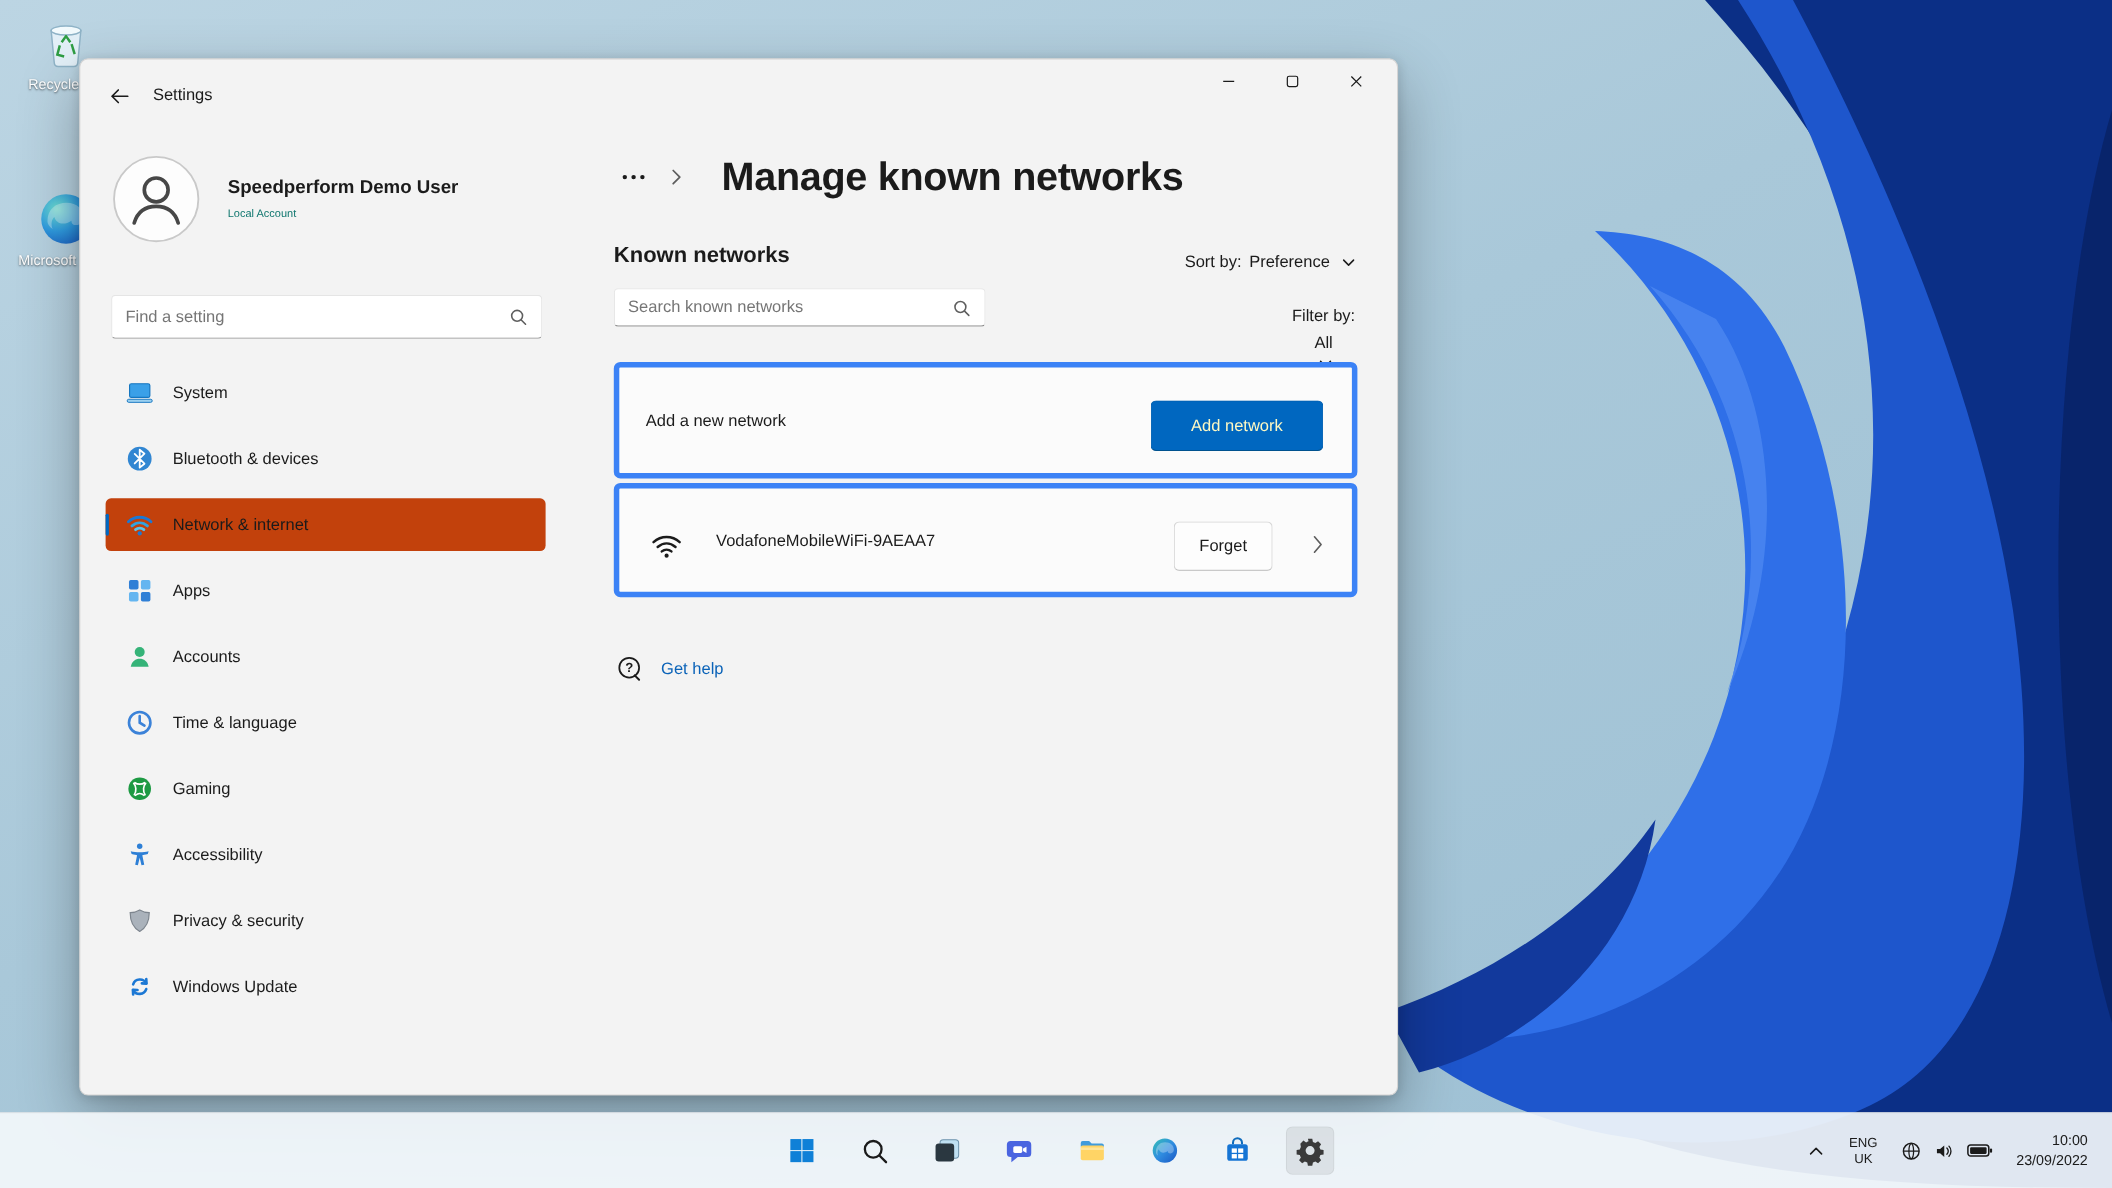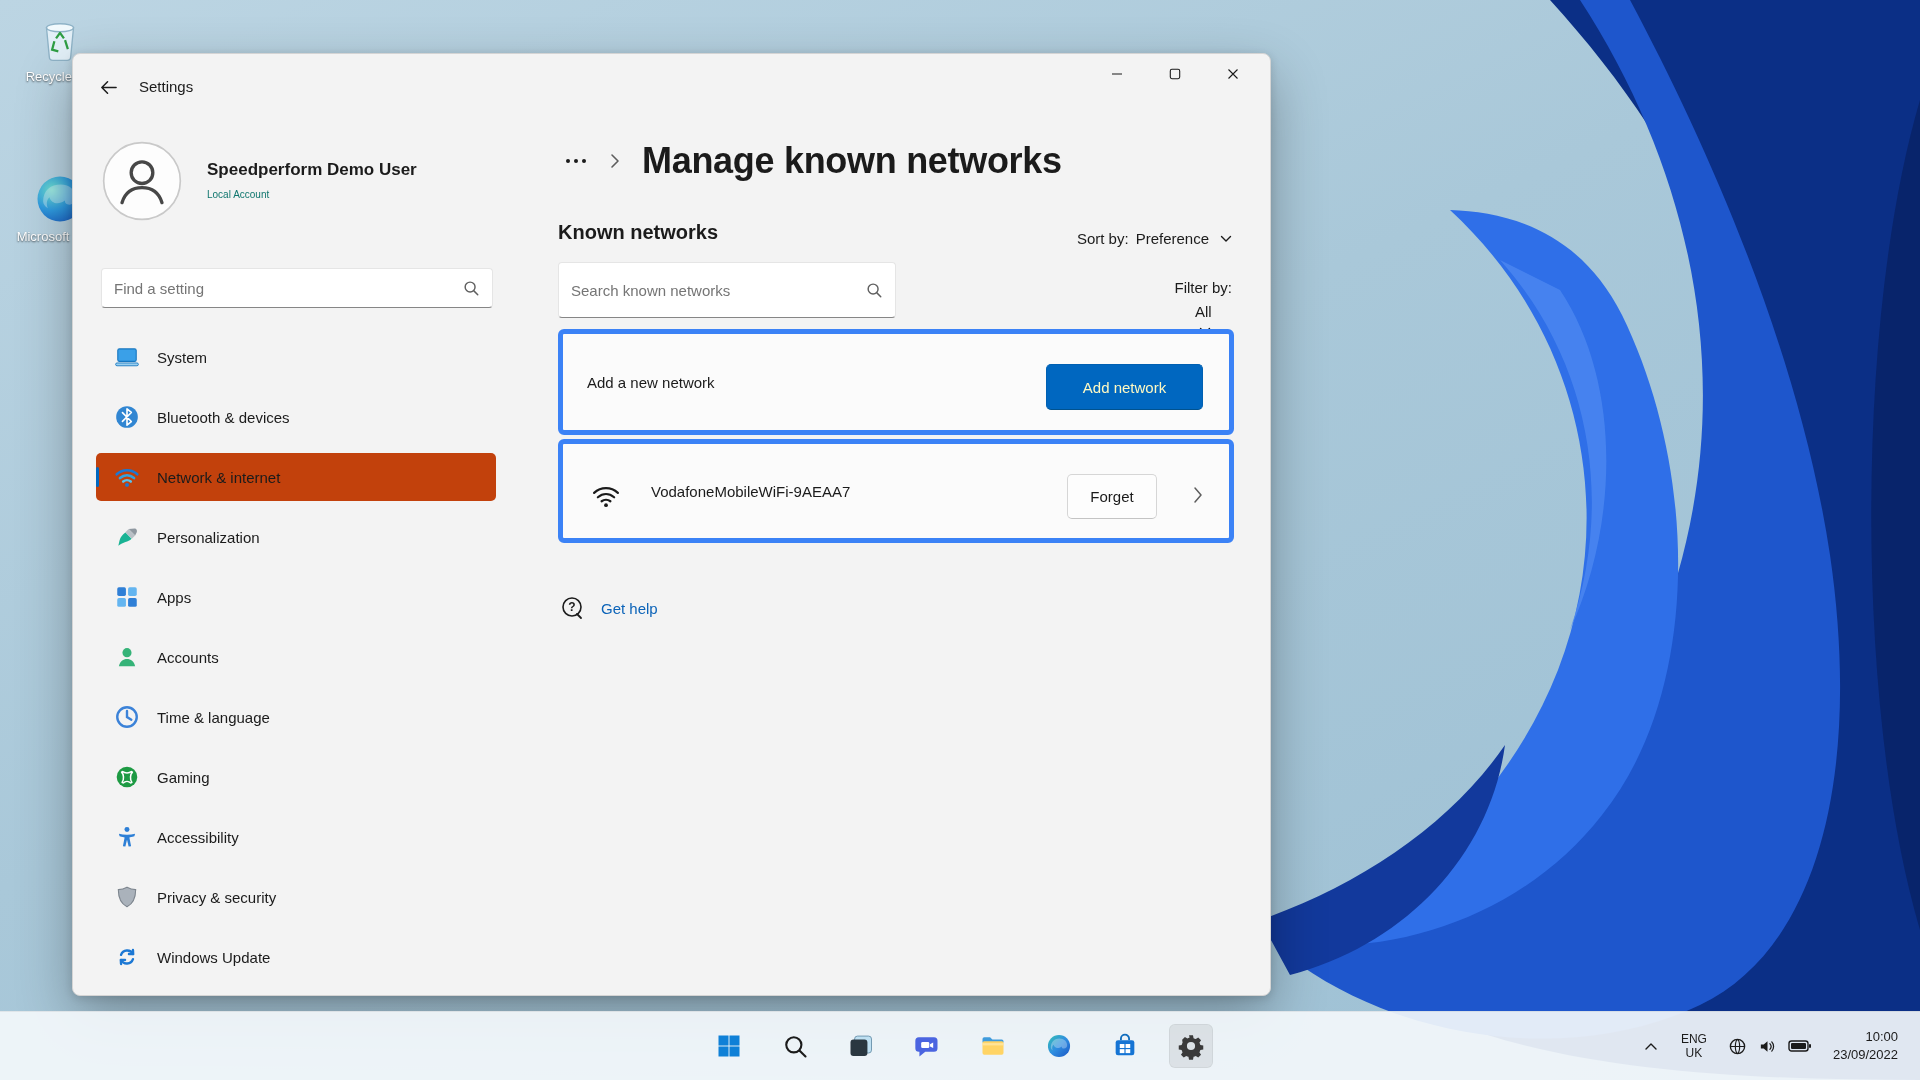--- a/index.html
+++ b/index.html
@@ -52,25 +52,25 @@
   .nav-ic { width:26px; height:26px; flex:0 0 auto; display:flex; }
   .nav-ic svg { width:100%; height:100%; }
   .nav-label { font-size:15px; }
 
   
   .content { position:absolute; left:485px; top:0; width:676px; height:100%; }
   .crumbs { position:absolute; left:0; top:82px; height:50px; display:flex; align-items:center; }
   .crumb-ellipsis { width:36px; height:34px; display:flex; align-items:center;
     justify-content:center; border-radius:5px; }
   .crumb-chevron { margin-left:16px; }
-  .page-title { margin-left:22px; font-size:36px; font-weight:600; letter-spacing:-0.3px; }
+  .page-title { margin-left:36px; font-size:36px; font-weight:600; letter-spacing:-0.3px; }
 
   .section-heading { position:absolute; left:0; top:167px; font-size:20px; font-weight:600; }
 
-  .net-search { position:absolute; left:0; top:208px; width:338px; height:56px;
+  .net-search { position:absolute; left:0; top:208px; width:338px; height:35px;
     background:#fff; border:1px solid #e5e5e5; border-bottom:1px solid #868686;
     border-radius:4px; display:flex; align-items:center; }
   .net-search input { flex:1; border:none; outline:none; background:transparent;
     font-size:15px; padding:0 10px 0 12px; }
   .net-search input::placeholder { color:#757575; }
   .net-search .s-icon { width:18px; height:18px; margin-right:12px; flex:0 0 auto; }
 
   .sort-row { position:absolute; right:2px; top:176px; }
   .filter-row { position:absolute; right:2px; top:225px;flex-direction:column; }
   .drop-row { display:flex; align-items:center; gap:7px; font-size:15px; cursor:pointer; }
@@ -225,30 +225,20 @@
             <path d="M5.5 13 C9.5 9.6 14.5 9.6 18.5 13" stroke="#31a3e0" stroke-width="2.4" fill="none" stroke-linecap="round"></path>
             <path d="M8.5 16.2 C10.5 14.6 13.5 14.6 15.5 16.2" stroke="#58c2ec" stroke-width="2.4" fill="none" stroke-linecap="round"></path>
             <circle cx="12" cy="19.3" r="1.8" fill="#1c78d4"></circle>
           </svg>
       </span>
       <span class="nav-label">Network &amp; internet</span>
     </div>
     <div class="nav-item">
       <span class="nav-ic">
         <svg viewBox="0 0 24 24">
-            <path d="M13.5 4.5 L19.5 10.5 L21 7.5 C21.8 6 20.5 4 19 4.2 Z" fill="#8f98a0"></path>
-            <path d="M13.5 4.5 L19.5 10.5 L16.5 13.5 L10.5 7.5 Z" fill="#b9c0c6"></path>
-            <path d="M10.5 7.8 L16.2 13.5 C13 17 8.5 16 4 20 C5.5 15 4.5 12.5 10.5 7.8 Z" fill="#19b394"></path>
-          </svg>
-      </span>
-      <span class="nav-label">Personalization</span>
-    </div>
-    <div class="nav-item">
-      <span class="nav-ic">
-        <svg viewBox="0 0 24 24">
             <rect x="3" y="3" width="8" height="8" rx="1.5" fill="#2f7fd6"></rect>
             <rect x="13" y="3" width="8" height="8" rx="1.5" fill="#64b5f0"></rect>
             <rect x="3" y="13" width="8" height="8" rx="1.5" fill="#64b5f0"></rect>
             <rect x="13" y="13" width="8" height="8" rx="1.5" fill="#2f7fd6"></rect>
           </svg>
       </span>
       <span class="nav-label">Apps</span>
     </div>
     <div class="nav-item">
       <span class="nav-ic">

